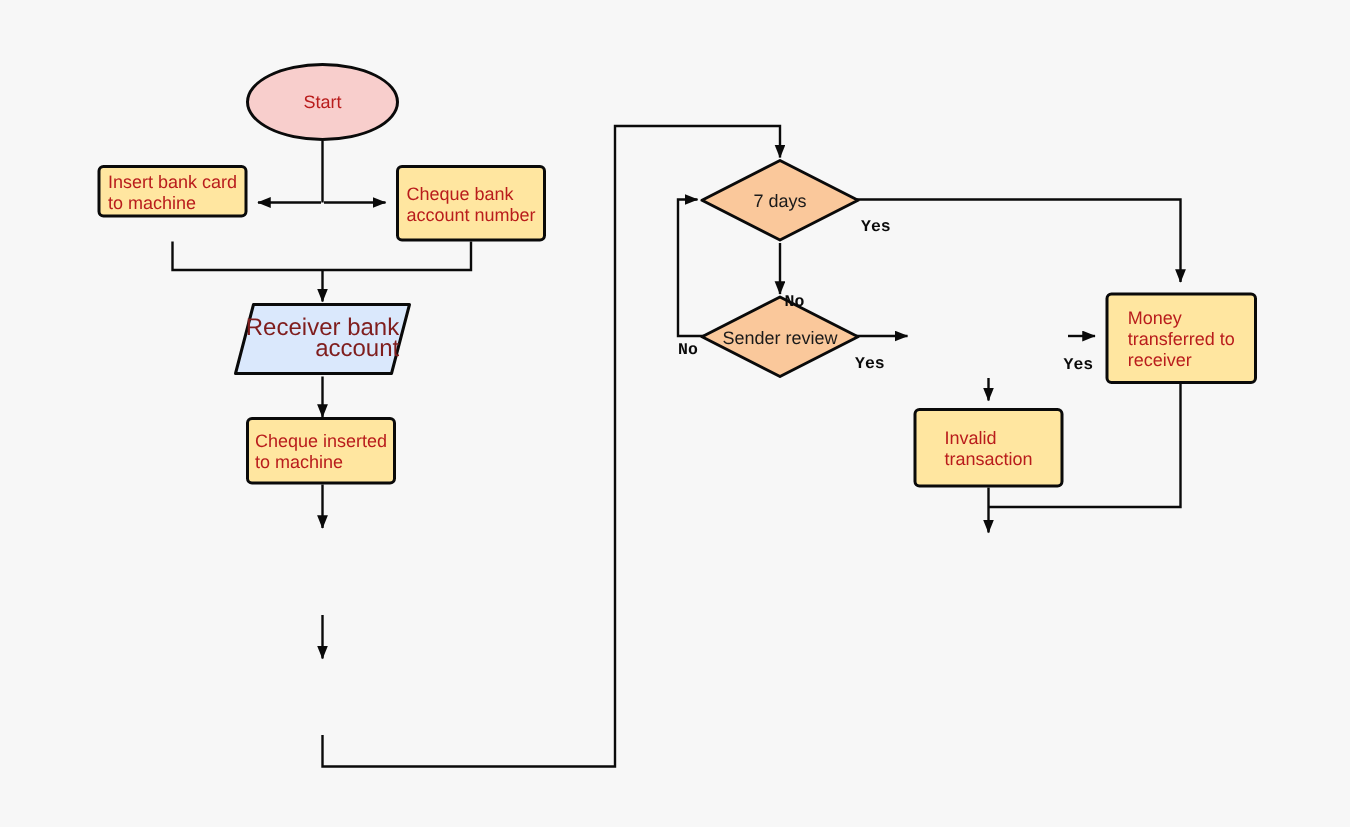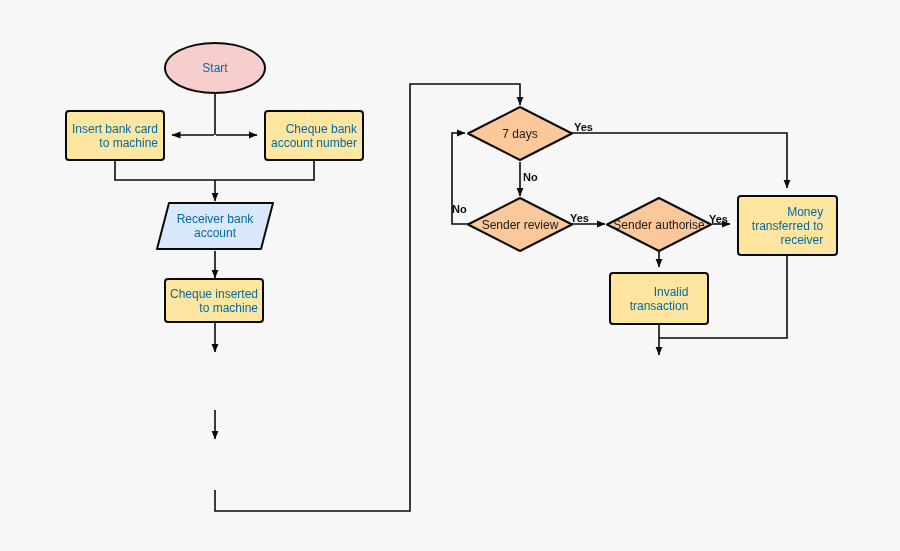--- a/index.html
+++ b/index.html
@@ -26,22 +26,22 @@
     top: 0;
     width: 900px;
     height: 551px;
   }
   .node {
     position: absolute;
     box-sizing: border-box;
     display: flex;
     align-items: center;
     justify-content: center;
-    text-align: right;
-    color: #0369a1;
+    text-align: left;
+    color: #b91c1c;
     font-family: "Liberation Sans", sans-serif;
     font-size: 12px;
     line-height: 14px;
     white-space: pre-line;
     z-index: 3;
   }
   .shape-ellipse {
     border: 2px solid #0a0a0a;
     border-radius: 50%;
   }
@@ -86,36 +86,37 @@
   }
   .para-label {
     position: absolute;
     left: 0;
     top: 0;
     width: 100%;
     height: 100%;
     display: flex;
     align-items: center;
     justify-content: center;
-    font-size: 12px;
+    font-size: 16px;
     line-height: 14px;
-    color: #0369a1;
-    text-align: center;
+    color: #7f1d1d;
+    text-align: right;
     white-space: pre-line;
     z-index: 4;
   }
   .edge-label {
     position: absolute;
-    font-family: Liberation Sans, sans-serif;
+    font-family: Liberation Mono, monospace;
     font-size: 11px;
     font-weight: bold;
     color: #0a0a0a;
     background: transparent;
     z-index: 5;
     white-space: nowrap;
+    margin-top: 25px;
   }
 </style>
 </head>
 <body>
 
 <div id="canvas">
 
   <svg id="edges" viewBox="0 0 900 551" xmlns="http://www.w3.org/2000/svg">
     <defs>
       <marker id="arrow" markerWidth="10" markerHeight="10" refX="8.5" refY="3.6" orient="auto" markerUnits="userSpaceOnUse">
@@ -156,21 +157,21 @@
       <path d="M787,256 L787,338 L659,338"></path>
 
       <path d="M659,325 L659,355" marker-end="url(#arrow)"></path>
     </g>
   </svg>
 
   <div class="node shape-ellipse" style="left:164px; top:42px; width:102px; height:52px; background:#f8cecc;">
     <span>Start</span>
   </div>
 
-  <div class="node shape-rect" style="left:65px; top:110px; width:100px; height:51px; background:#ffe6a0;">
+  <div class="node shape-rect" style="left:65px; top:110px; width:100px; height:35px; background:#ffe6a0;">
     <span>Insert bank card
 to machine</span>
   </div>
 
   <div class="node shape-rect" style="left:264px; top:110px; width:100px; height:51px; background:#ffe6a0;">
     <span>Cheque bank
 account number</span>
   </div>
 
   <div class="para-wrap" style="left:155px; top:201px; width:120px; height:50px;">
@@ -195,26 +196,20 @@
     <div class="diamond-label">7 days</div>
   </div>
 
   <div class="diamond-wrap" style="left:466px; top:196px; width:108px; height:57px;text-decoration:underline;">
     <svg width="108" height="57" viewBox="0 0 108 57" xmlns="http://www.w3.org/2000/svg">
       <polygon points="54,2 106,28.5 54,55 2,28.5" fill="#fac89b" stroke="#0a0a0a" stroke-width="2" stroke-linejoin="round"></polygon>
     </svg>
     <div class="diamond-label">Sender review</div>
   </div>
 
-  <div class="diamond-wrap" style="left:605px; top:196px; width:108px; height:57px;">
-    <svg width="108" height="57" viewBox="0 0 108 57" xmlns="http://www.w3.org/2000/svg">
-      <polygon points="54,2 106,28.5 54,55 2,28.5" fill="#fac89b" stroke="#0a0a0a" stroke-width="2" stroke-linejoin="round"></polygon>
-    </svg>
-    <div class="diamond-label">Sender authorise</div>
-  </div>
 
   <div class="node shape-rect" style="left:609px; top:272px; width:100px; height:53px; background:#ffe6a0;">
     <span>Invalid
 transaction</span>
   </div>
 
   <div class="node shape-rect" style="left:737px; top:195px; width:101px; height:61px; background:#ffe6a0;">
     <span>Money
 transferred to
 receiver</span>

